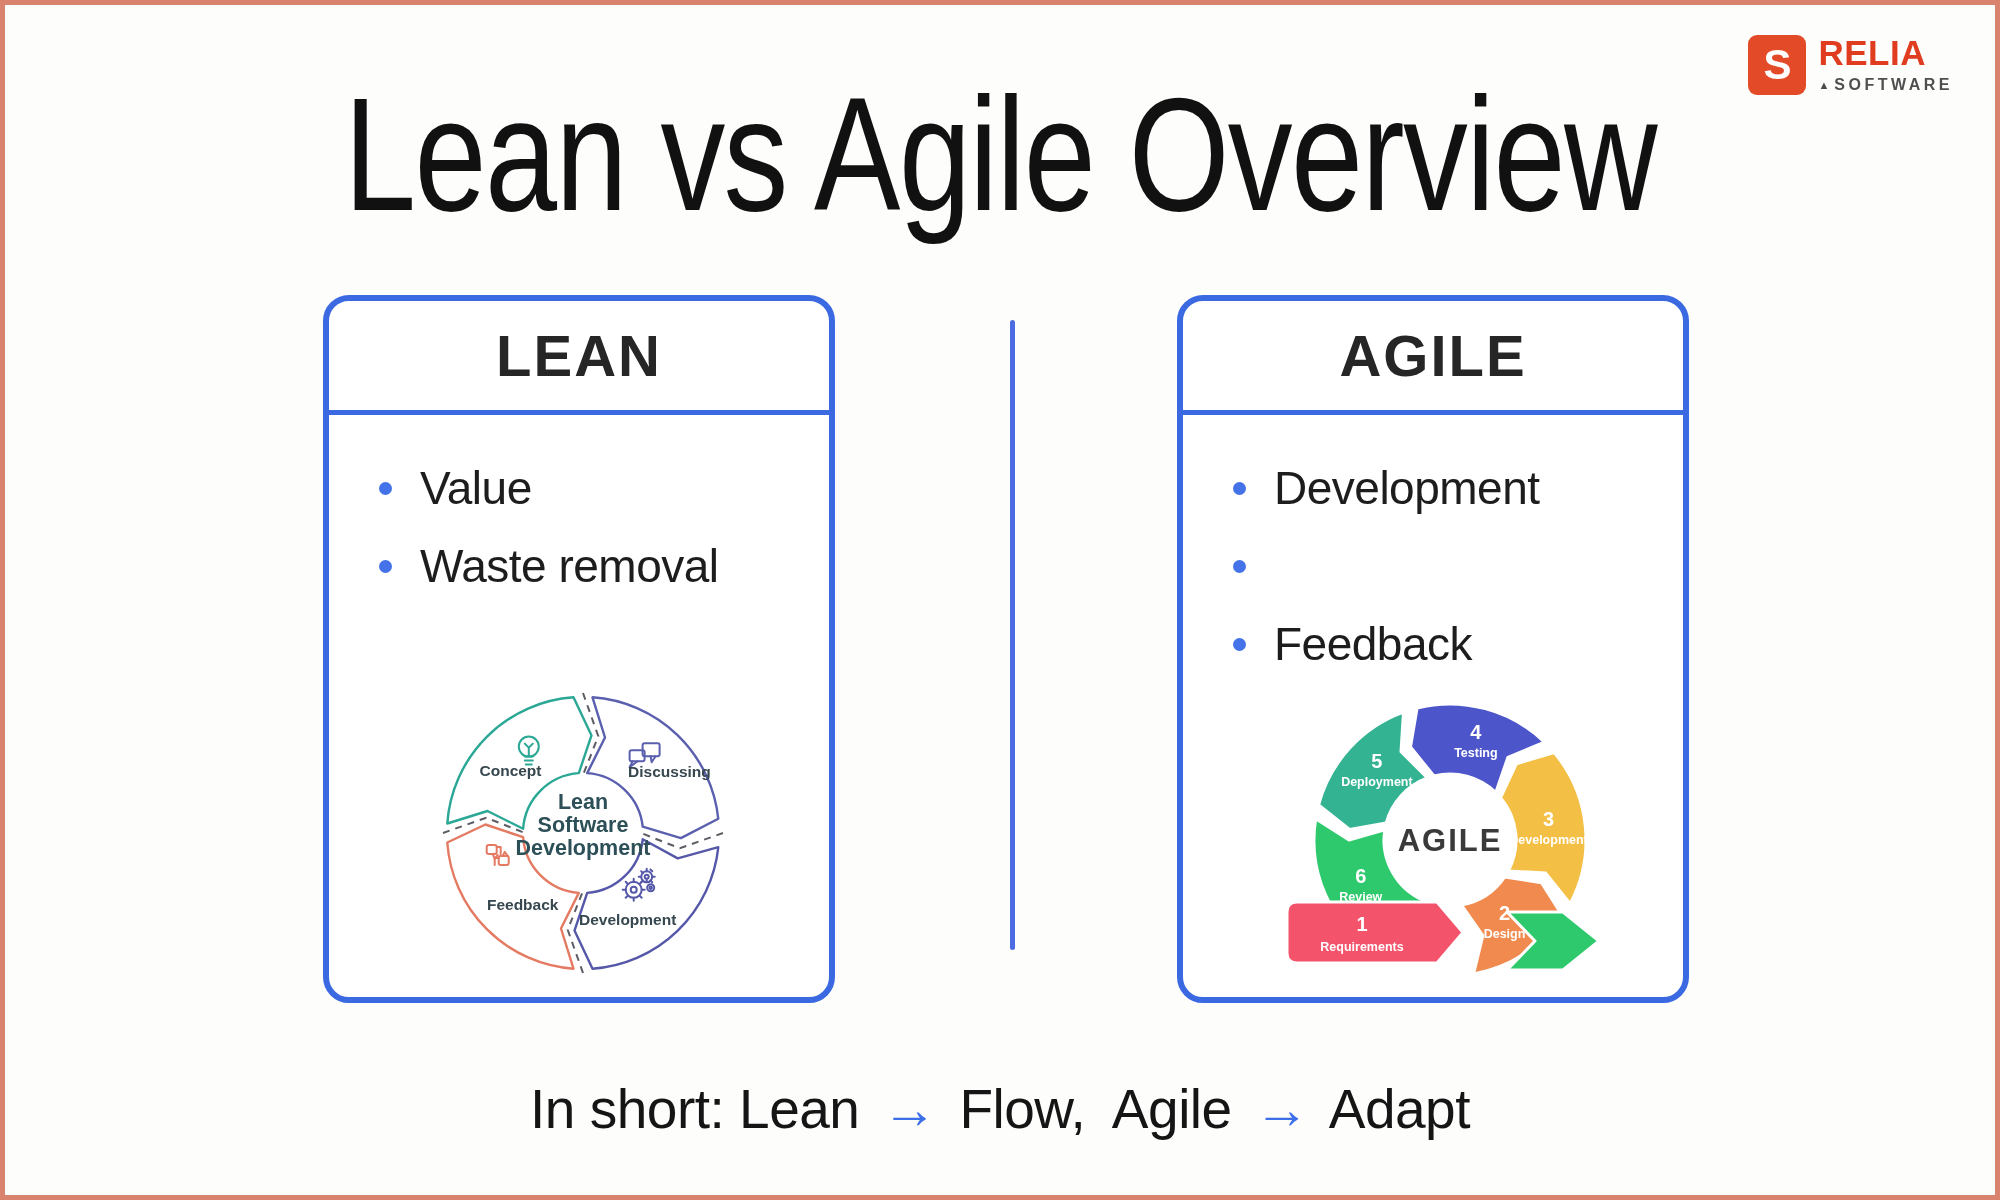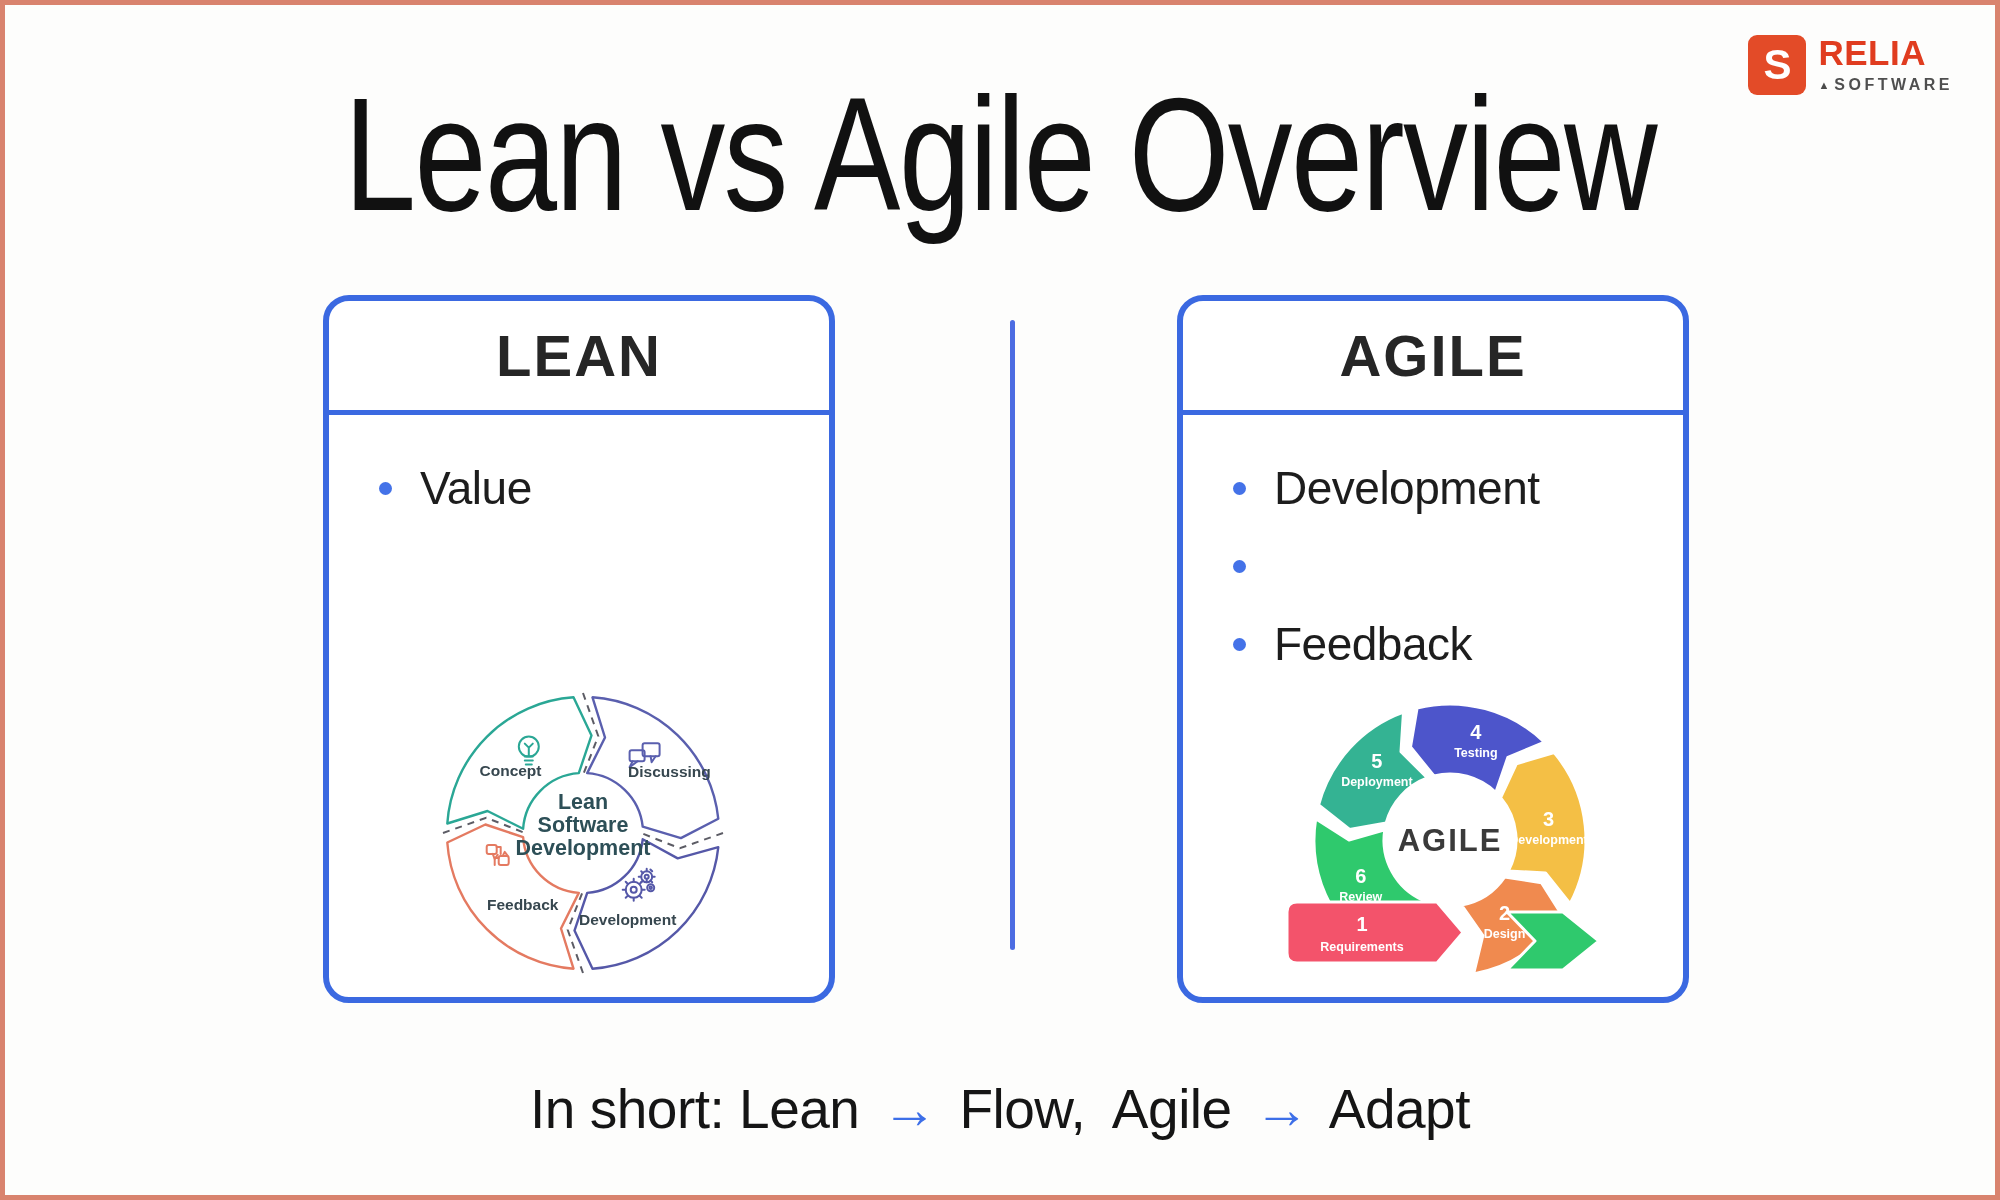--- a/index.html
+++ b/index.html
@@ -72,20 +72,24 @@
   </div>
 
   <h1 class="title">Lean vs Agile Overview</h1>
 
   <section class="card lean">
     <div class="card-header">LEAN</div>
     <ul class="card-list">
         <li>
           <span class="dot"></span>
           <span>Value</span>
+        </li>
+        <li>
+          <span class="dot"></span>
+          <span>Waste removal</span>
         </li>
       </ul>
   </section>
 
   <div class="vdivider"></div>
 
   <section class="card agile">
     <div class="card-header">AGILE</div>
     <ul class="card-list">
         <li>

